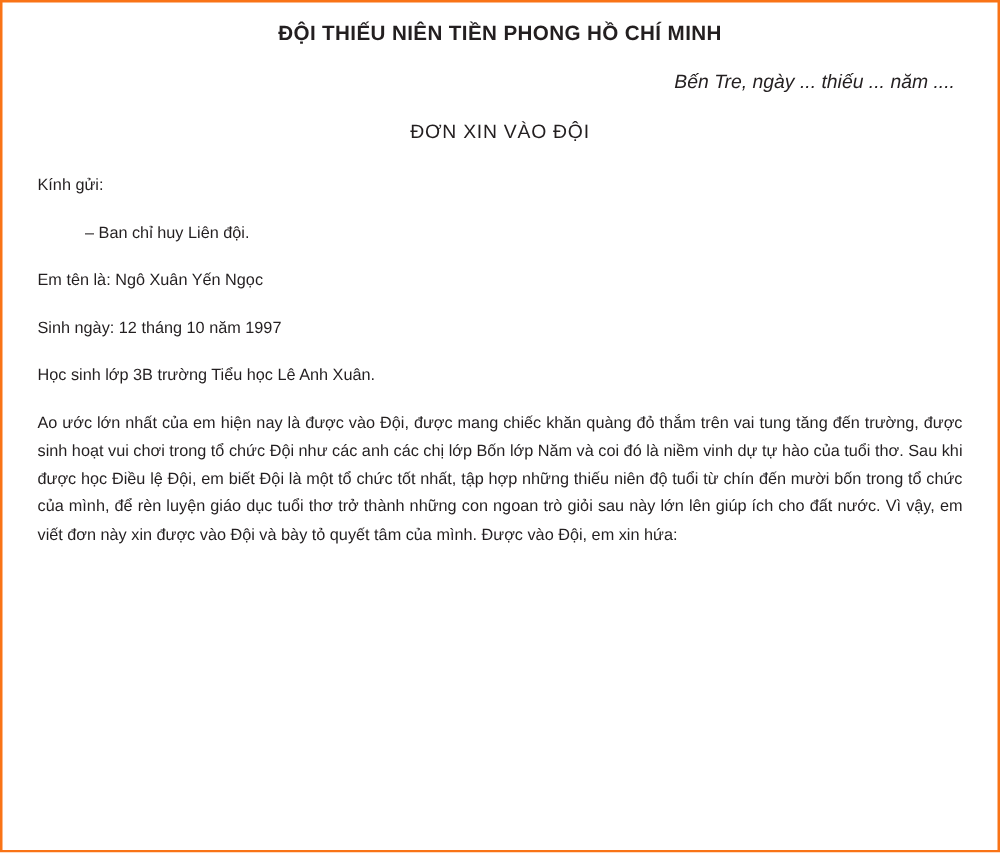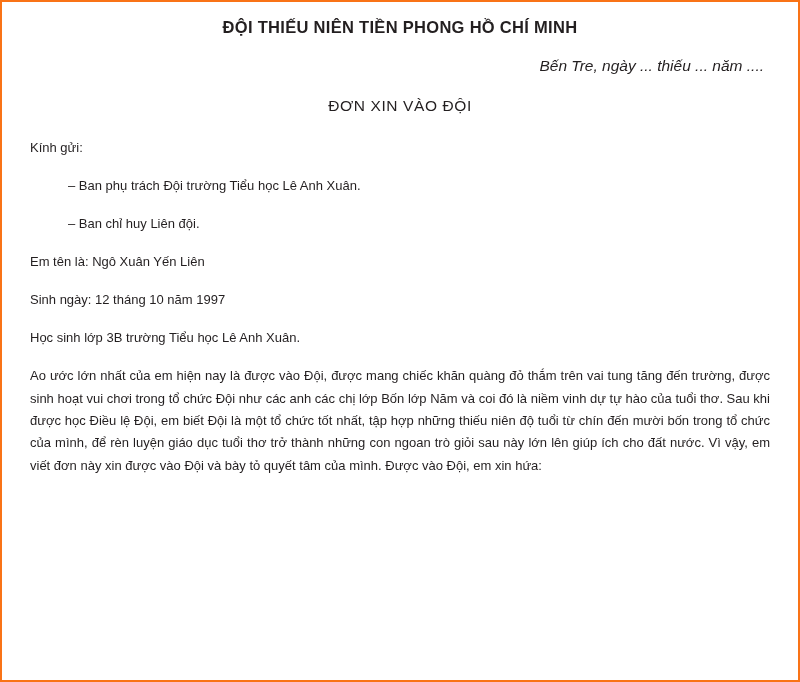--- a/index.html
+++ b/index.html
@@ -71,24 +71,23 @@
   <div class="org-title">ĐỘI THIẾU NIÊN TIỀN PHONG HỒ CHÍ MINH</div>
 
   <div class="place-date">Bến Tre, ngày ... thiếu ... năm ....</div>
 
   <div class="doc-title">ĐƠN XIN VÀO ĐỘI</div>
 
   <div class="body-block">
 
     <p class="line">Kính gửi:</p>
 
-    <p class="line indent">– Ban phụ trách Đội trường Tiểu học Lê Anh Xuân.</p>
     <p class="line indent">– Ban chỉ huy Liên đội.</p>
 
-    <p class="line">Em tên là: Ngô Xuân Yến Liên</p>
+    <p class="line">Em tên là: Ngô Xuân Yến Ngọc</p>
     <p class="line">Sinh ngày: 12 tháng 10 năm 1997</p>
     <p class="line">Học sinh lớp 3B trường Tiểu học Lê Anh Xuân.</p>
 
     <p class="para">Ao ước lớn nhất của em hiện nay là được vào Đội, được mang chiếc khăn quàng đỏ thắm trên vai tung tăng đến trường, được sinh hoạt vui chơi trong tổ chức Đội như các anh các chị lớp Bốn lớp Năm và coi đó là niềm vinh dự tự hào của tuổi thơ. Sau khi được học Điều lệ Đội, em biết Đội là một tổ chức tốt nhất, tập hợp những thiếu niên độ tuổi từ chín đến mười bốn trong tổ chức của mình, để rèn luyện giáo dục tuổi thơ trở thành những con ngoan trò giỏi sau này lớn lên giúp ích cho đất nước. Vì vậy, em viết đơn này xin được vào Đội và bày tỏ quyết tâm của mình. Được vào Đội, em xin hứa:</p>
 
 
   </div>
 </div>
 
 </body></html>

